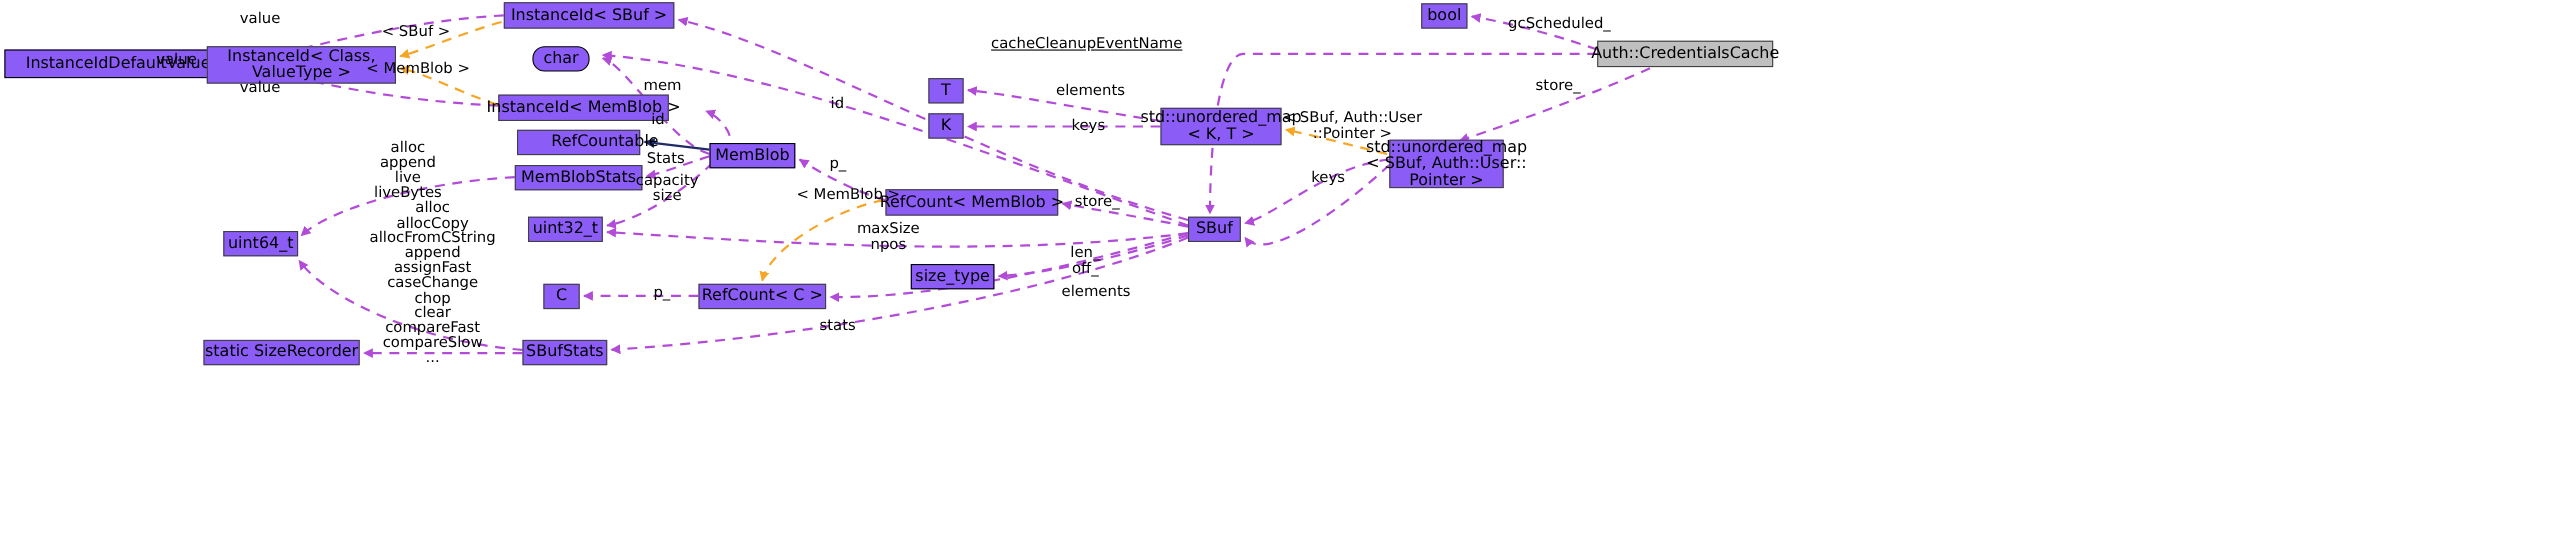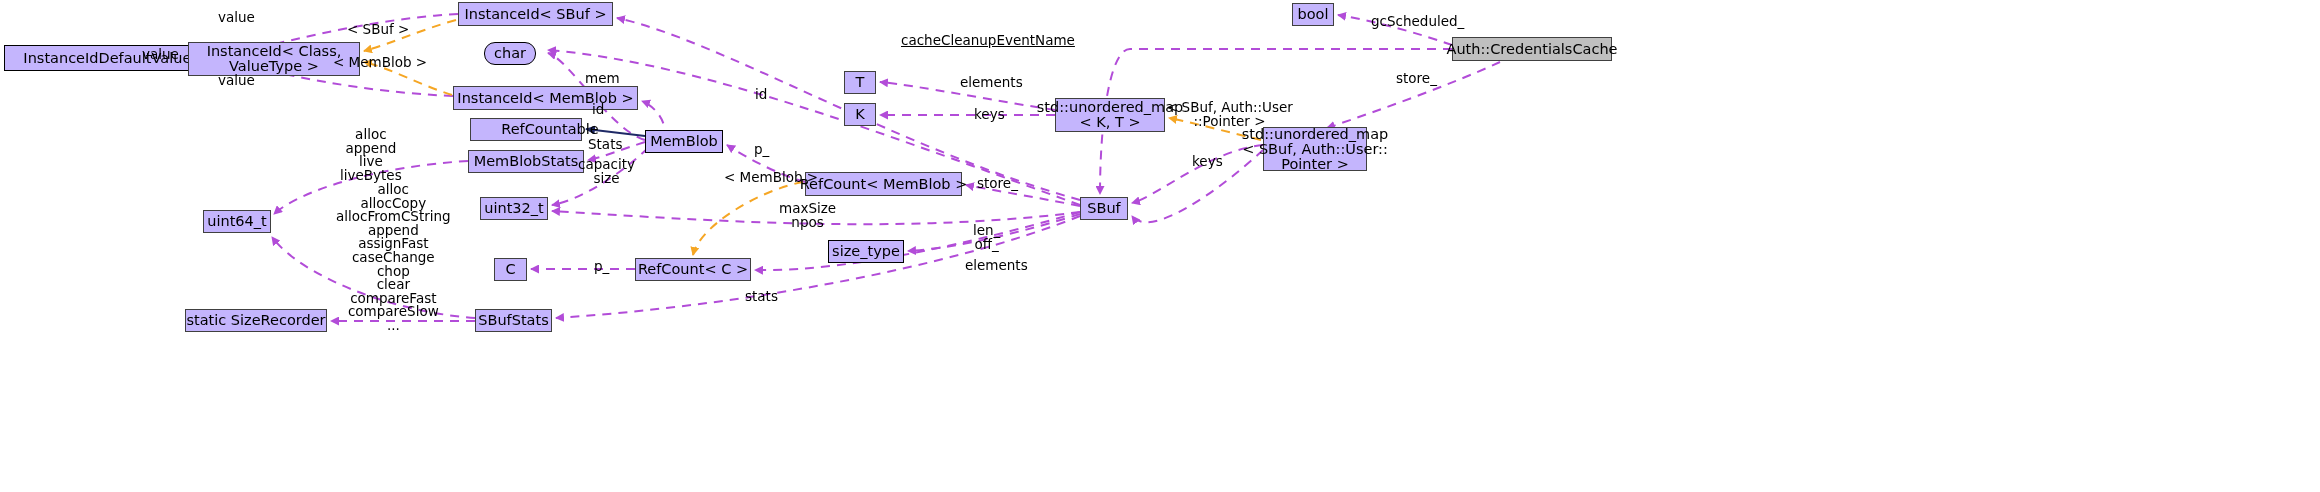--- a/index.html
+++ b/index.html
@@ -18,21 +18,21 @@
   svg#edges {
     position: absolute;
     left: 0;
     top: 0;
     width: 2320px;
     height: 492px;
   }
   .node {
     position: absolute;
     box-sizing: border-box;
-    background: #c4b5fd;
+    background: #8b5cf6;
     border: 1px solid #000000;
     color: #000000;
     font-size: 14.5px;
     line-height: 15px;
     display: flex;
     align-items: center;
     justify-content: center;
     text-align: center;
     white-space: pre;
     z-index: 5;
@@ -141,21 +141,21 @@
 
       <path d="M 645,136 L 586,129" stroke="#1f2a66" marker-end="url(#arrNavy)"></path>
     </g>
   </svg>
 
   <div class="node" style="left:4px;top:45px;width:240px;height:26px;">InstanceIdDefaultValueType</div>
   <div class="node thick" style="left:188px;top:42px;width:172px;height:34px;">InstanceId&lt; Class,
 ValueType &gt;</div>
   <div class="node thick" style="left:458px;top:2px;width:155px;height:24px;">InstanceId&lt; SBuf &gt;</div>
   <div class="node" style="left:484px;top:42px;width:52px;height:23px;border-radius:11px;">char</div>
-  <div class="node thick" style="left:453px;top:86px;width:185px;height:24px;">InstanceId&lt; MemBlob &gt;</div>
+  <div class="node thick" style="left:453px;top:86px;width:155px;height:24px;">InstanceId&lt; MemBlob &gt;</div>
   <div class="node thick" style="left:470px;top:118px;width:112px;height:23px;padding-left:48px;">RefCountable</div>
   <div class="node thick" style="left:468px;top:150px;width:116px;height:23px;">MemBlobStats</div>
   <div class="node" style="left:645px;top:130px;width:78px;height:23px;">MemBlob</div>
   <div class="node thick" style="left:203px;top:210px;width:68px;height:23px;">uint64_t</div>
   <div class="node thick" style="left:480px;top:197px;width:68px;height:23px;">uint32_t</div>
   <div class="node thick" style="left:494px;top:258px;width:33px;height:23px;">C</div>
   <div class="node thick" style="left:635px;top:258px;width:116px;height:23px;">RefCount&lt; C &gt;</div>
   <div class="node thick" style="left:805px;top:172px;width:157px;height:24px;">RefCount&lt; MemBlob &gt;</div>
   <div class="node" style="left:828px;top:240px;width:76px;height:23px;">size_type</div>
   <div class="node thick" style="left:185px;top:309px;width:142px;height:23px;">static SizeRecorder</div>

